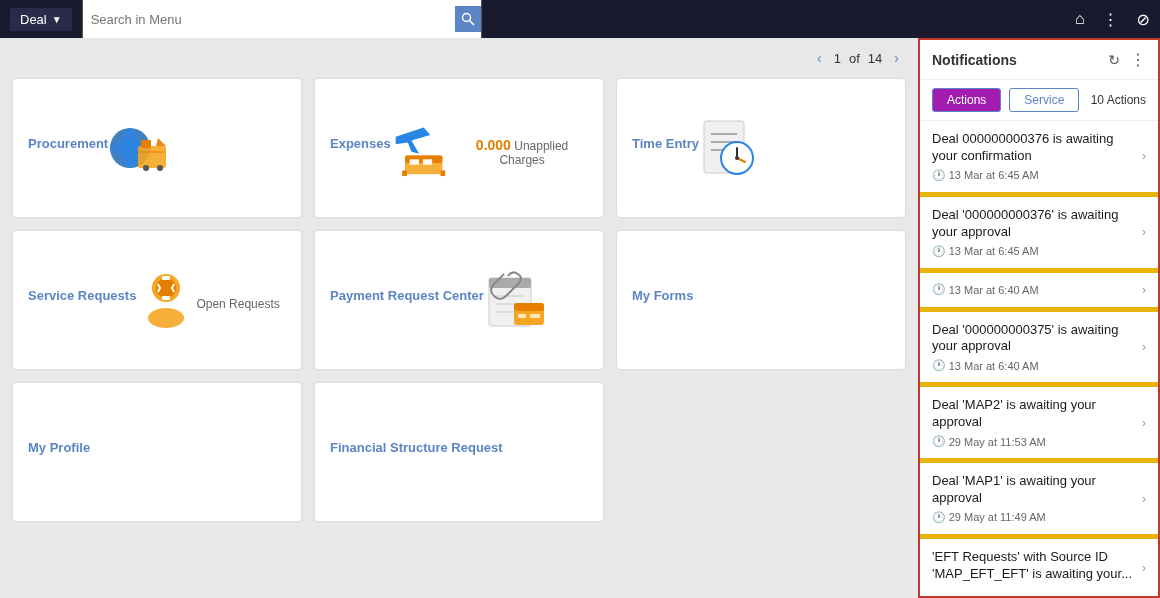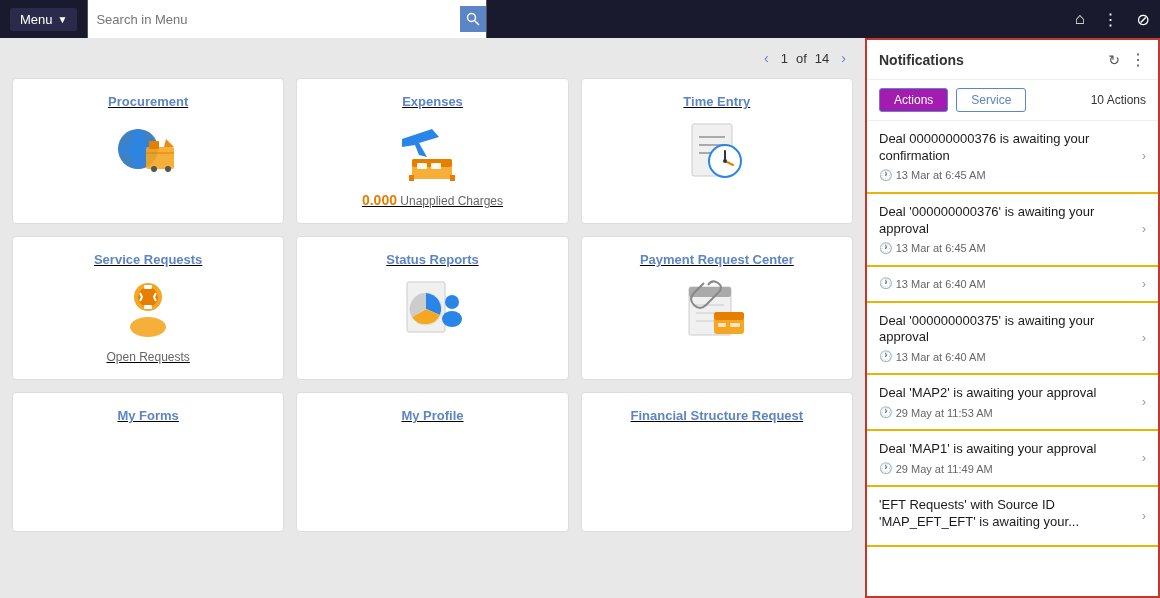--- a/index.html
+++ b/index.html
@@ -112,25 +112,24 @@
       gap: 12px;
       padding: 0 12px 12px 12px;
     }
 
     .tile {
       background: white;
       border: 1px solid #ddd;
       border-radius: 4px;
       padding: 15px;
       display: flex;
-      flex-direction: column;
+      flex-direction: row;
       align-items: center;
       min-height: 140px;
       cursor: pointer;
-      text-decoration: underline;
     }
 
     .tile-title {
       color: #5c85c5;
       font-size: 13px;
       font-weight: bold;
       text-align: center;
       margin-bottom: 10px;
     }
 
@@ -142,21 +141,21 @@
     }
 
     .unapplied-value {
       color: #e67e00;
       font-size: 14px;
       font-weight: bold;
     }
 
     
     .notifications-panel {
-      width: 295px;
+      width: 242px;
       background: white;
       border-left: 2px solid #c0392b;
       border-top: 2px solid #c0392b;
       border-right: 2px solid #c0392b;
       border-bottom: 2px solid #c0392b;
       display: flex;
       flex-direction: column;
       flex-shrink: 0;
     }
 
@@ -210,21 +209,21 @@
 
     .notif-list {
       overflow-y: auto;
       flex: 1;
     }
 
     .notif-item {
       display: flex;
       align-items: center;
       padding: 10px 12px;
-      border-bottom: 2px solid #eab308;
+      border-bottom: 5px solid #eab308;
       cursor: pointer;
       position: relative;
     }
 
     .notif-item-content {
       flex: 1;
     }
 
     .notif-item-title {
       font-size: 13px;
@@ -246,21 +245,21 @@
       color: #999;
       font-size: 12px;
       margin-left: 6px;
     }
   </style>
 </head>
 <body>
 
 <div class="top-nav">
   <button class="menu-btn">
-    <span>Menu</span>
+    <span>Deal</span>
     <span class="chevron">▼</span>
   </button>
   <div class="search-bar">
     <input type="text" placeholder="Search in Menu" style="">
     <button class="search-icon-btn">
       <svg width="14" height="14" viewBox="0 0 14 14" fill="white">
         <circle cx="5.5" cy="5.5" r="4" stroke="white" stroke-width="1.5" fill="none"></circle>
         <line x1="8.5" y1="8.5" x2="13" y2="13" stroke="white" stroke-width="1.5"></line>
       </svg>
     </button>
@@ -347,35 +346,20 @@
           <rect x="26" y="8" width="8" height="4" rx="1" fill="#fff"></rect>
           <rect x="26" y="28" width="8" height="4" rx="1" fill="#fff"></rect>
           <path d="M22 16 L24 20 L22 24" stroke="#fff" stroke-width="2" fill="none"></path>
           <path d="M38 16 L36 20 L38 24" stroke="#fff" stroke-width="2" fill="none"></path>
 
           <ellipse cx="30" cy="50" rx="18" ry="10" fill="#f5a623" opacity="0.9"></ellipse>
         </svg>
         <div class="tile-subtitle">Open Requests</div>
       </div>
 
-      <div class="tile">
-        <div class="tile-title">Status Reports</div>
-        <svg width="60" height="65" viewBox="0 0 60 65">
-
-          <rect x="5" y="5" width="38" height="50" rx="2" fill="#f0f0f0" stroke="#ccc"></rect>
-
-          <circle cx="24" cy="32" r="16" fill="white" stroke="#ddd"></circle>
-          <path d="M24 32 L24 16 A16 16 0 0 1 38 38 Z" fill="#2986e8"></path>
-          <path d="M24 32 L38 38 A16 16 0 0 1 10 40 Z" fill="#f5a623"></path>
-          <path d="M24 32 L10 40 A16 16 0 0 1 24 16 Z" fill="#ccc"></path>
-
-          <circle cx="50" cy="25" r="7" fill="#2986e8"></circle>
-          <ellipse cx="50" cy="42" rx="10" ry="8" fill="#2986e8"></ellipse>
-        </svg>
-      </div>
 
       <div class="tile">
         <div class="tile-title">Payment Request Center</div>
         <svg width="65" height="65" viewBox="0 0 65 65">
 
           <rect x="5" y="10" width="42" height="48" rx="2" fill="#f0f0f0" stroke="#ccc"></rect>
           <rect x="5" y="10" width="42" height="10" rx="2" fill="#aaa"></rect>
           <line x1="12" y1="28" x2="40" y2="28" stroke="#ddd" stroke-width="2"></line>
           <line x1="12" y1="36" x2="40" y2="36" stroke="#ddd" stroke-width="2"></line>
           <line x1="12" y1="44" x2="32" y2="44" stroke="#ddd" stroke-width="2"></line>

